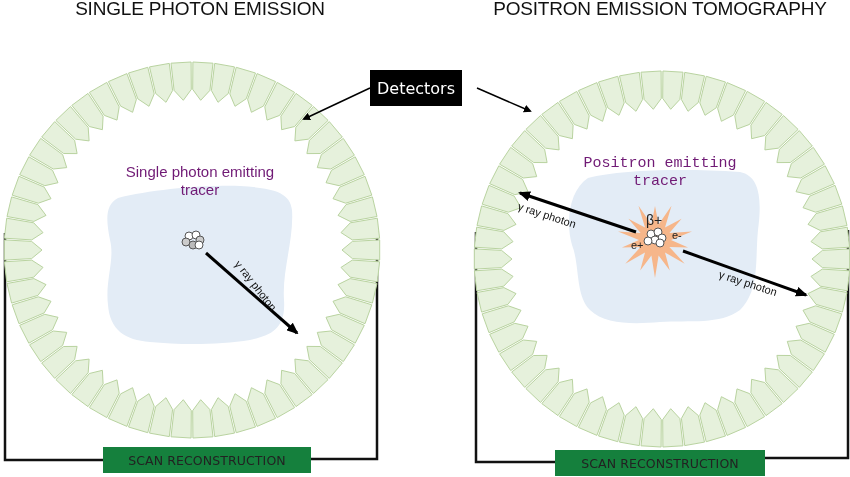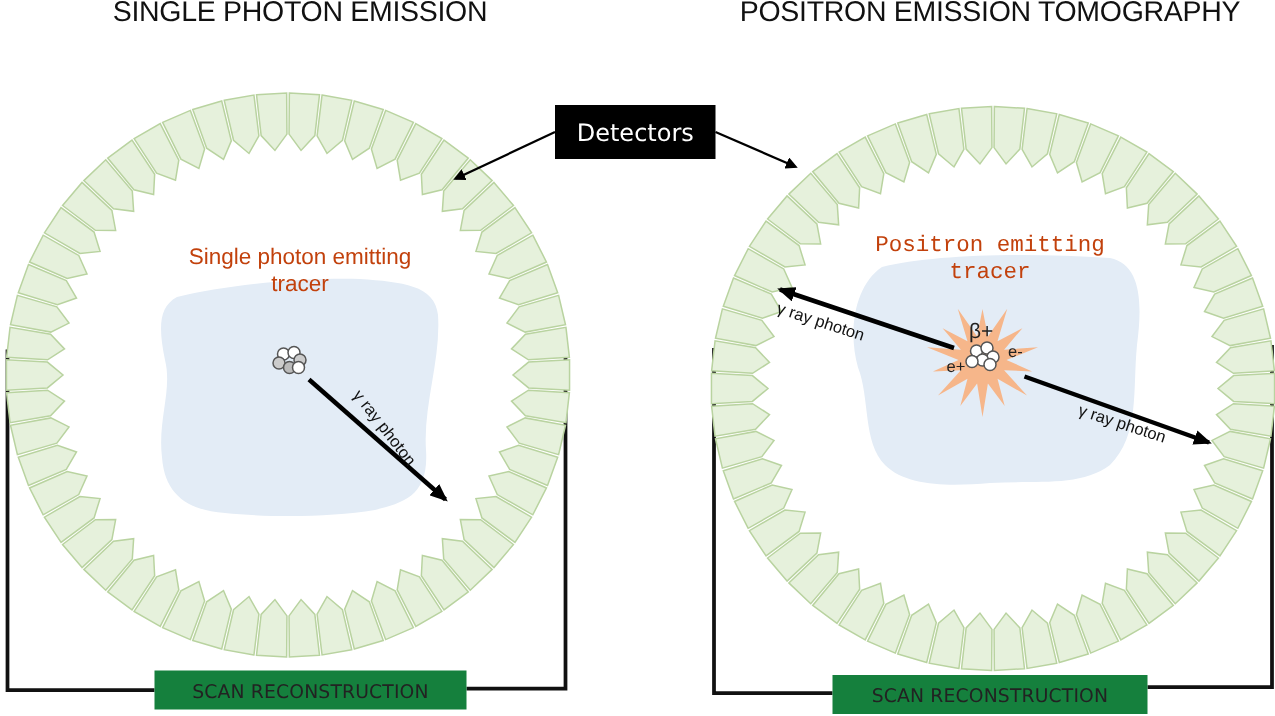--- a/index.html
+++ b/index.html
@@ -1,22 +1,22 @@
 <!DOCTYPE html>
 <html><head>
 <meta charset="utf-8">
 <style>
   html, body { margin: 0; padding: 0; background: #ffffff; }
   body { width: 850px; height: 477px; position: relative; overflow: hidden; font-family: "Liberation Sans", sans-serif; }
   .title { position: absolute; text-align: center; font-size: 19px; color: #111; line-height: 21px; letter-spacing: -0.2px; }
   #t-left { left: 20px; top: -2px; width: 360px; }
   #t-right { left: 470px; top: -2px; width: 380px; }
   svg#diagram { position: absolute; left: 0; top: 0; }
-  .det-box { position: absolute; left: 370px; top: 70px; width: 107px; height: 36px; background: #000; color: #fff; font-size: 16px; display: flex; align-items: center; justify-content: center; font-family: "DejaVu Sans", sans-serif; }
-  .tracer-label { position: absolute; text-align: center; font-size: 15px; color: #c2410c; line-height: 18px; }
+  .det-box { position: absolute; left: 370px; top: 70px; width: 92px; height: 36px; background: #000; color: #fff; font-size: 16px; display: flex; align-items: center; justify-content: center; font-family: "DejaVu Sans", sans-serif; }
+  .tracer-label { position: absolute; text-align: center; font-size: 15px; color: #701a75; line-height: 18px; }
   #tr-left { left: 110px; top: 163px; width: 180px; }
   #tr-right { left: 580px; top: 155px; width: 160px; font-family: Liberation Mono, monospace; }
   .scan { position: absolute; background: #15803d; color: #222; font-size: 12.5px; display: flex; align-items: center; justify-content: center; font-family: "DejaVu Sans", sans-serif; letter-spacing: 0.1px; }
   #scan-left { left: 103px; top: 447px; width: 208px; height: 26px; }
   #scan-right { left: 555px; top: 450px; width: 210px; height: 26px; }
   .ray { position: absolute; font-size: 11px; color: #111; white-space: nowrap; transform-origin: 0 0; }
   #ray-spect { left: 242px; top: 258px; transform: rotate(52deg); }
   #ray-pet-l { left: 520px; top: 200px; transform: rotate(18deg); }
   #ray-pet-r { left: 721px; top: 268px; transform: rotate(18deg); }
   .sym { position: absolute; font-size: 13px; color: #222; }

